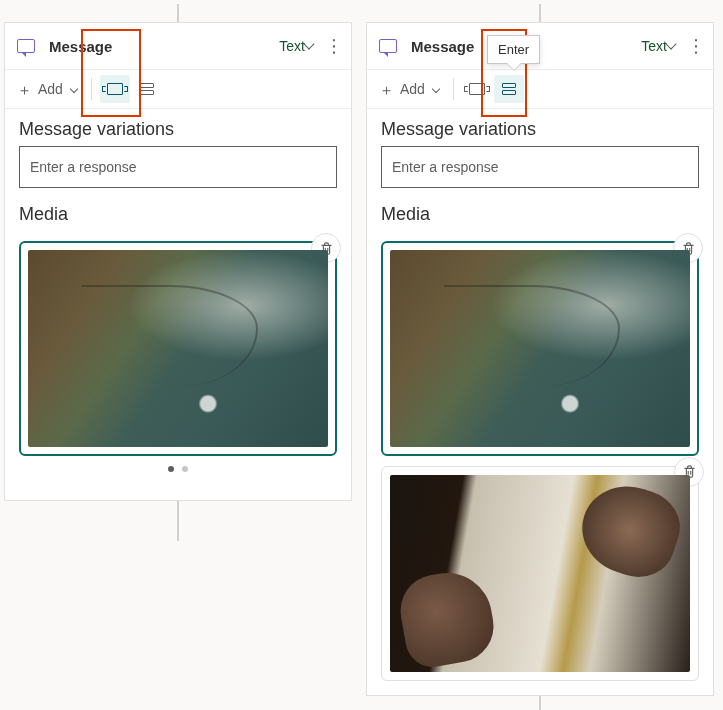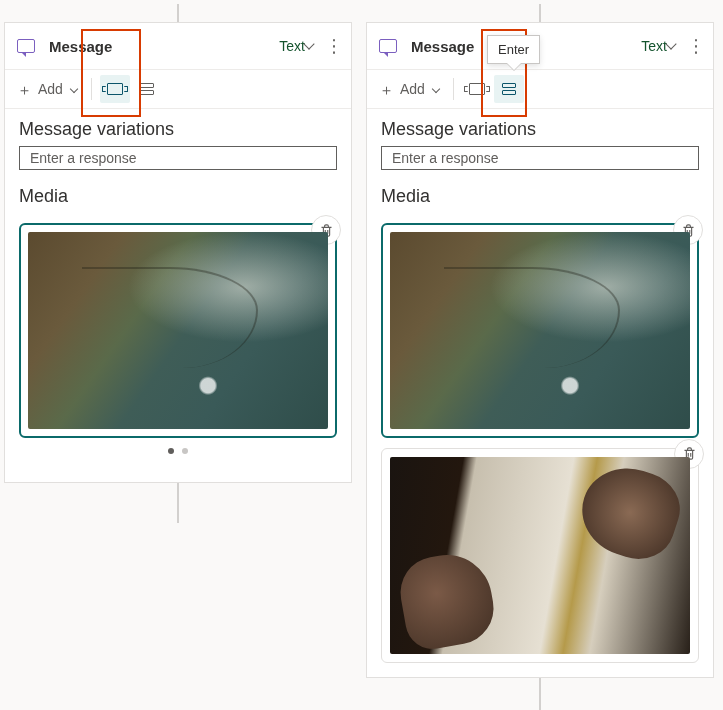--- a/index.html
+++ b/index.html
@@ -124,21 +124,21 @@
   .tip::before{
     content:"";position:absolute;bottom:-8px;left:50%;transform:translateX(-50%);
     width:0;height:0;border-left:8px solid transparent;border-right:8px solid transparent;
     border-top:8px solid #c8c6c4;
   }
   .section-heading {
     font-weight:400;font-size:18px;padding:10px 14px 6px;
   }
   .resp-input {
     margin:0 14px 6px;
-    border:1px solid #605e5c;height:24px;
+    border:1px solid #605e5c;height:42px;
     padding:0 10px;font-size:14px;width:calc(100% - 28px);
   }
   .resp-input::placeholder{color:#605e5c;}
   .media-wrap { padding:0 14px 14px; }
   .media-card {
     border:1px solid #e1dfdd;border-radius:6px;
     padding:8px;position:relative;margin-top:10px;background:#fff;
   }
   .media-card.selected { border:2px solid #0b6a6a; padding:7px; }
   .thumb {

